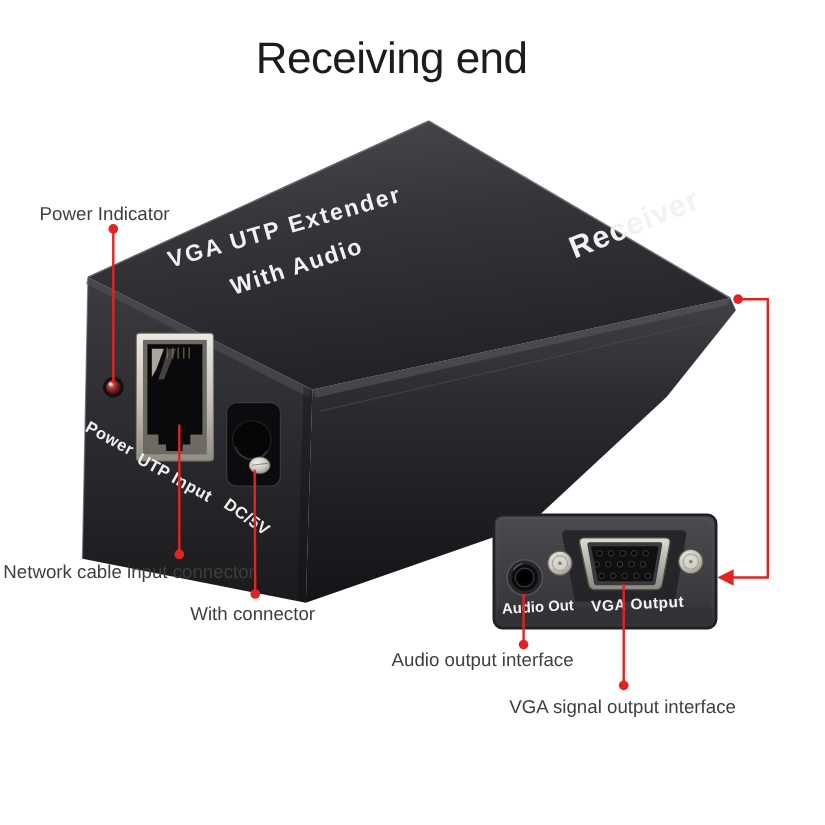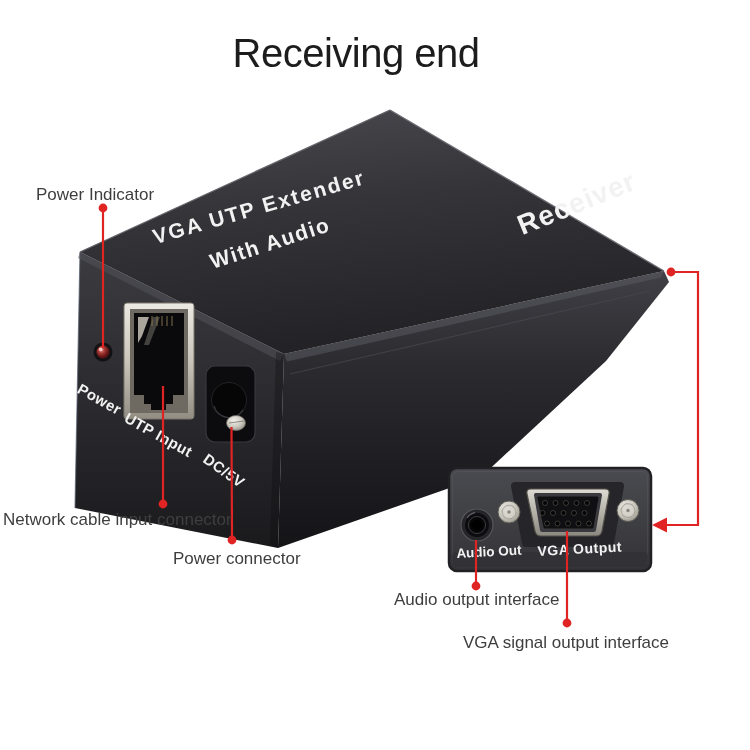--- a/index.html
+++ b/index.html
@@ -198,16 +198,16 @@
       <circle cx="232" cy="540" r="4.4"></circle>
       <circle cx="476" cy="586" r="4.4"></circle>
       <circle cx="567" cy="623" r="4.4"></circle>
       <circle cx="671" cy="272" r="4.4"></circle>
       <polygon points="652,525 667,517.5 667,532.5"></polygon>
     </g>
   </svg>
 
   <div class="lbl" style="left:36px;top:185px;">Power Indicator</div>
   <div class="lbl" style="left:3px;top:510px;">Network cable input connector</div>
-  <div class="lbl" style="left:173px;top:549px;">Power connector</div>
-  <div class="lbl" style="left:356px;top:590px;margin-left:38px;">Audio output interface</div>
+  <div class="lbl" style="left:173px;top:549px;">With connector</div>
+  <div class="lbl" style="left:356px;top:590px;">Audio output interface</div>
   <div class="lbl" style="left:463px;top:633px;text-align:center;">VGA signal output interface</div>
 </div>
 
 </body></html>

